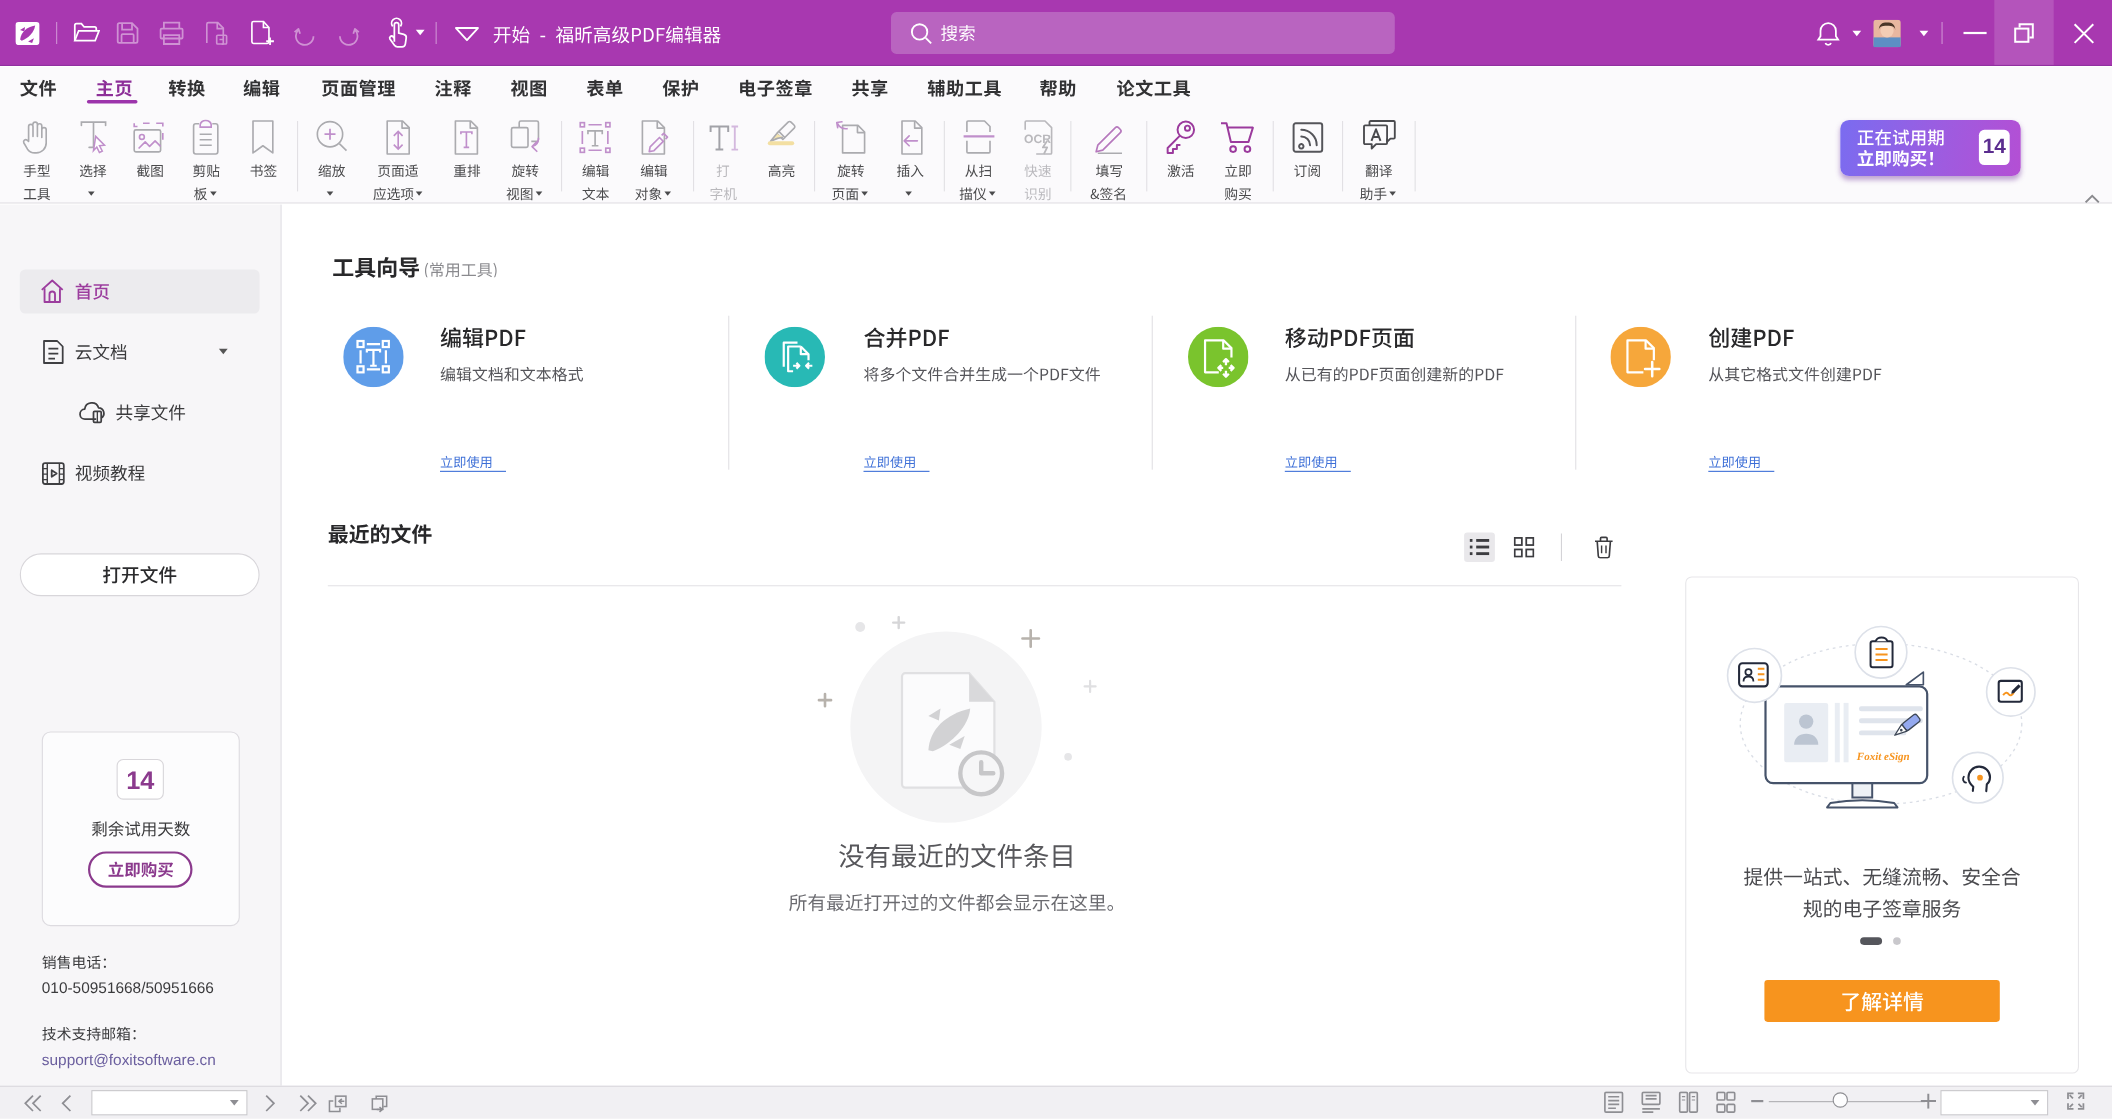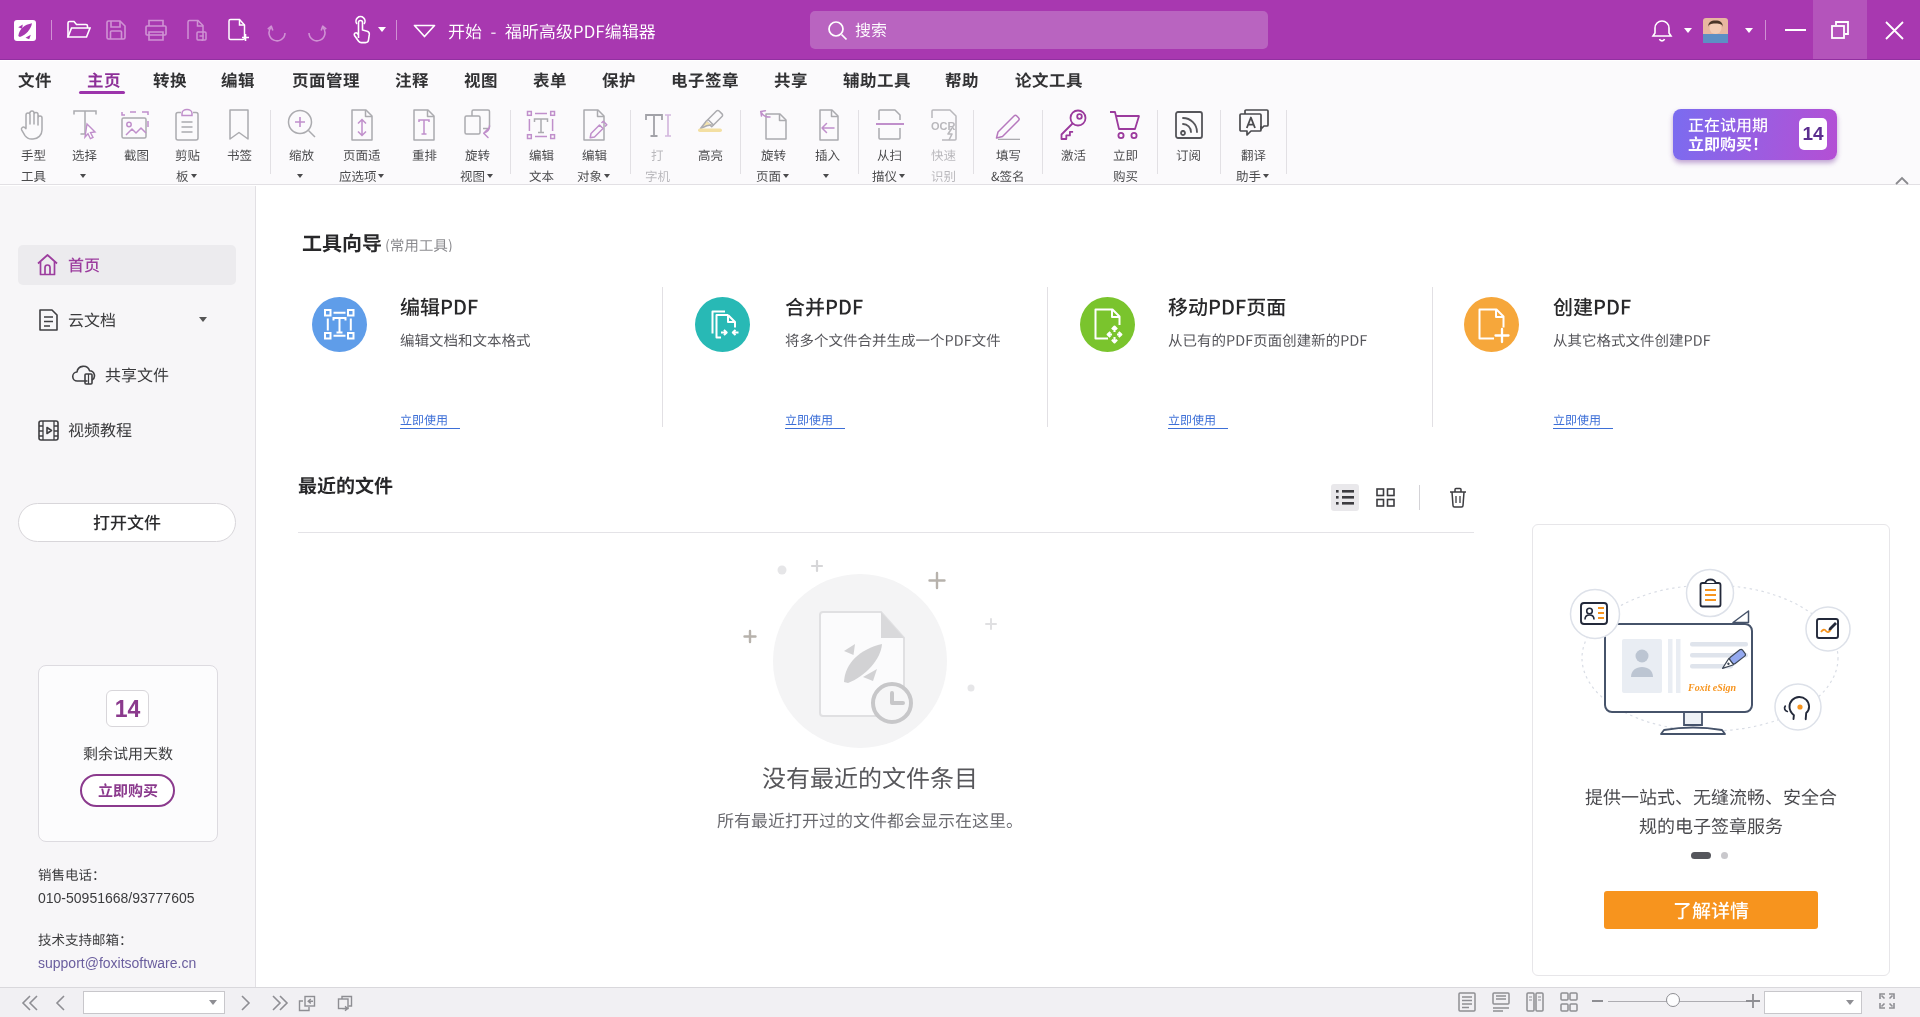--- a/index.html
+++ b/index.html
@@ -949,21 +949,21 @@
     </svg>
     <svg class="tr" style="left:38.0px;top:868.2px;width:67.5px;height:13.5px;" viewBox="0 -880 5000 1000" preserveAspectRatio="xMinYMin meet">
       <g fill="#3b3b3d">
         <use href="#r9500" x="0"></use>
         <use href="#r552e" x="1000"></use>
         <use href="#r7535" x="2000"></use>
         <use href="#r8bdd" x="3000"></use>
         <use href="#rff1a" x="4000"></use>
       </g>
     </svg>
-    <div class="abs" style="left:38px;top:890px;width:200px;font:14px 'Liberation Sans';color:#3b3b3d">010-50951668/93777605</div>
+    <div class="abs" style="left:38px;top:890px;width:200px;font:14px 'Liberation Sans';color:#3b3b3d">010-50951668/50951666</div>
     <svg class="tr" style="left:38.0px;top:933.2px;width:94.5px;height:13.5px;" viewBox="0 -880 7000 1000" preserveAspectRatio="xMinYMin meet">
       <g fill="#3b3b3d">
         <use href="#r6280" x="0"></use>
         <use href="#r672f" x="1000"></use>
         <use href="#r652f" x="2000"></use>
         <use href="#r6301" x="3000"></use>
         <use href="#r90ae" x="4000"></use>
         <use href="#r7bb1" x="5000"></use>
         <use href="#rff1a" x="6000"></use>
       </g>

